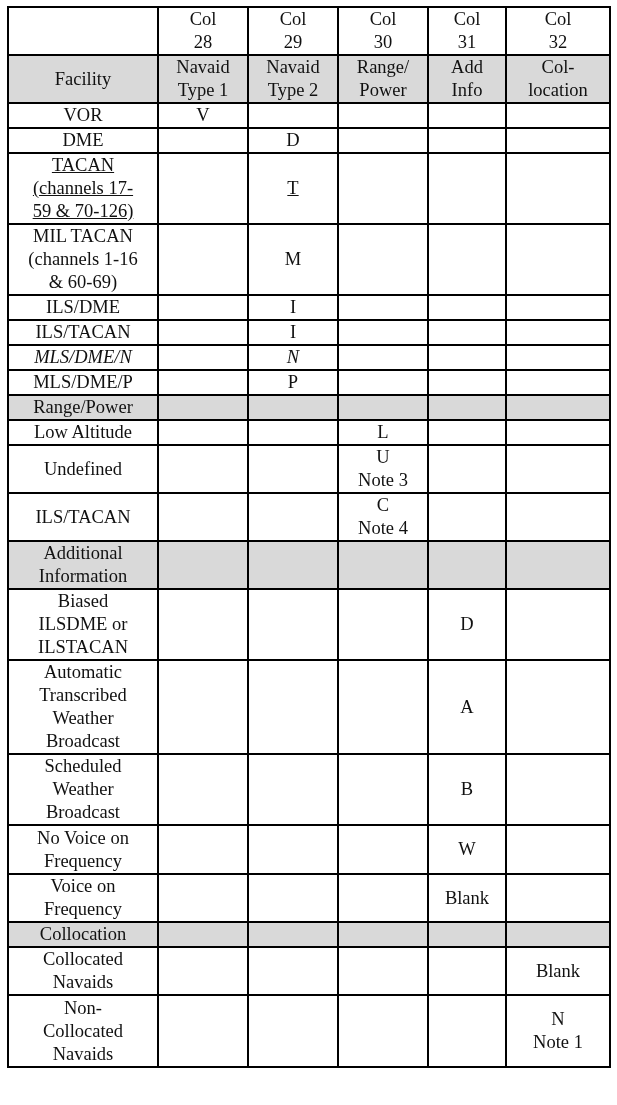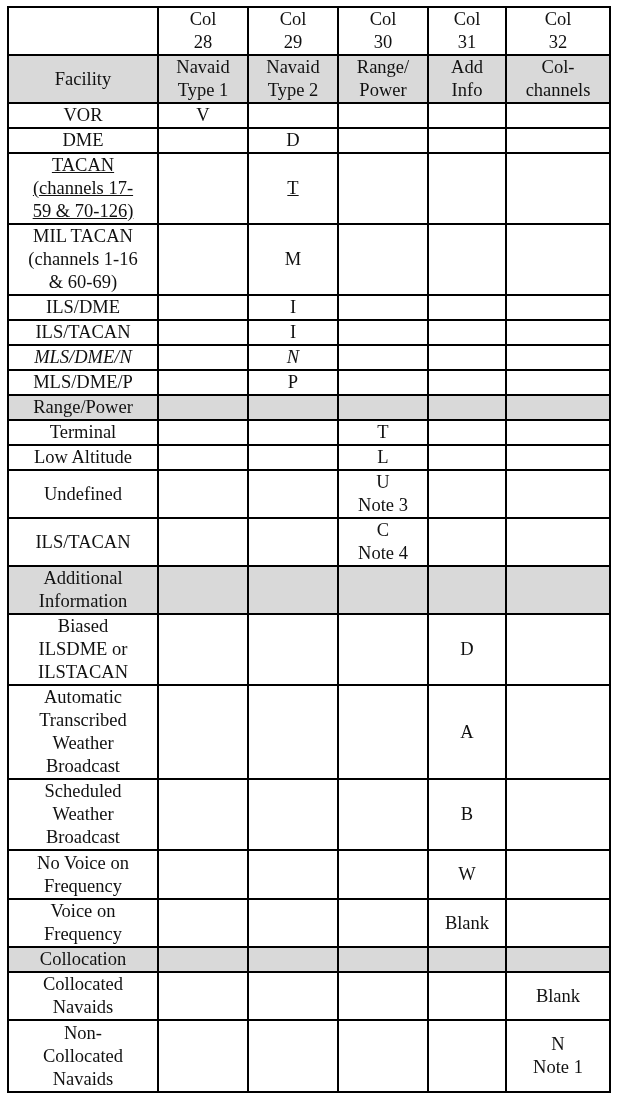--- a/index.html
+++ b/index.html
@@ -88,21 +88,21 @@
       <th>
         <span class="line">Range/</span>
         <span class="line">Power</span>
       </th>
       <th>
         <span class="line">Add</span>
         <span class="line">Info</span>
       </th>
       <th>
         <span class="line">Col-</span>
-        <span class="line">channels</span>
+        <span class="line">location</span>
       </th>
     </tr>
   </thead>
   <tbody id="table-body">
       <tr style="height: 23px;">
         <td>
           <span class="line">VOR</span>
         </td>
         <td>
           <span class="line">V</span>
@@ -203,32 +203,20 @@
       <tr class="shaded" style="height: 24px;">
         <td>
           <span class="line">Range/Power</span>
         </td>
         <td></td>
         <td></td>
         <td></td>
         <td></td>
         <td></td>
       </tr>
-      <tr style="height: 25px;">
-        <td>
-          <span class="line">Terminal</span>
-        </td>
-        <td></td>
-        <td></td>
-        <td>
-          <span class="line">T</span>
-        </td>
-        <td></td>
-        <td></td>
-      </tr>
       <tr style="height: 24px;">
         <td>
           <span class="line">Low Altitude</span>
         </td>
         <td></td>
         <td></td>
         <td>
           <span class="line">L</span>
         </td>
         <td></td>

